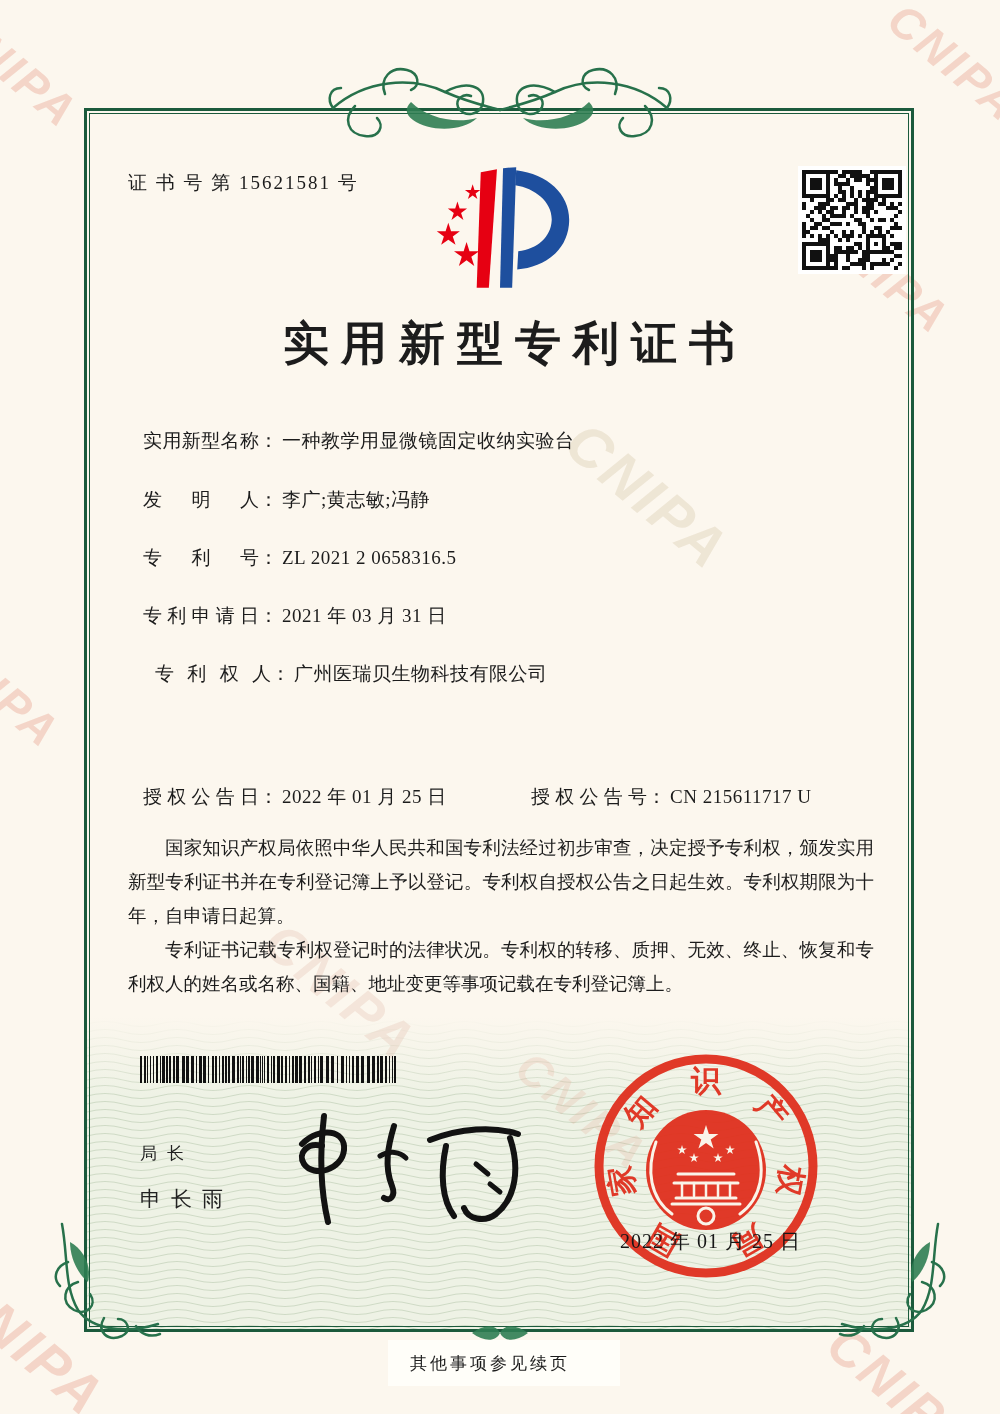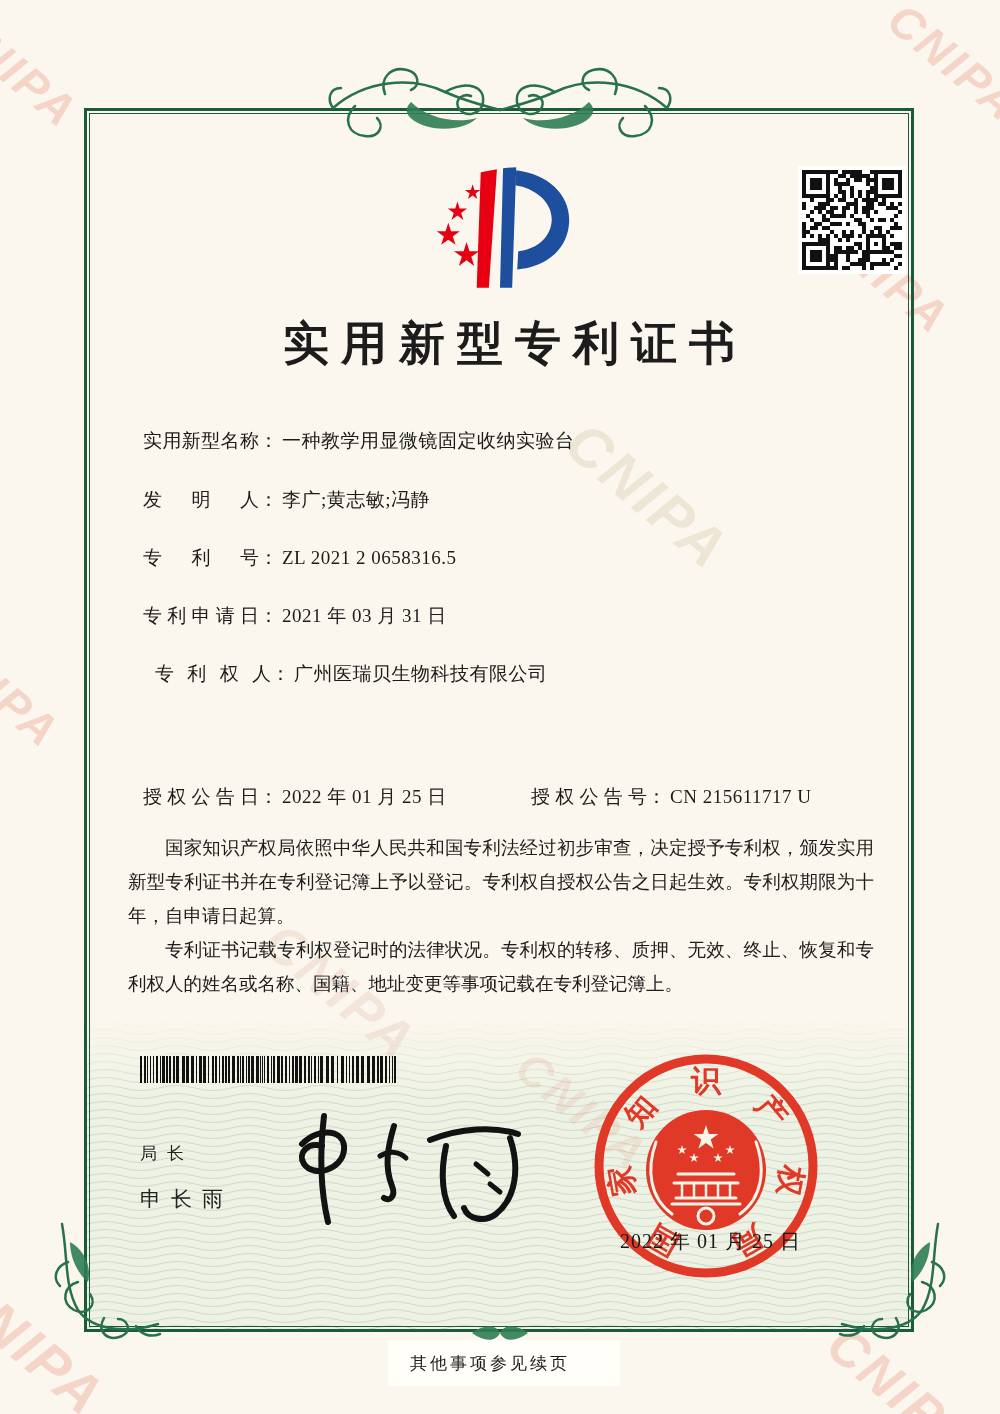--- a/index.html
+++ b/index.html
@@ -136,20 +136,21 @@
   </svg>
 
   <svg class="orn orn-bc" viewBox="0 0 64 26">
     <g fill="none" stroke="#27714b" stroke-width="2">
       <path d="M4,13 C16,4 28,4 32,13 C36,4 48,4 60,13 C48,22 36,22 32,13 C28,22 16,22 4,13 Z" fill="#2f7d52" opacity=".9" stroke="none"></path>
     </g>
   </svg>
 
   <div class="content">
 
+    <div class="certno">证 书 号 第 15621581 号</div>
 
     <div class="qr">
       <svg id="qr-svg" width="100" height="100">
           <g fill="#111" shape-rendering="crispEdges">
             <rect x="0" y="0" width="4" height="4"></rect>
             <rect x="4" y="0" width="4" height="4"></rect>
             <rect x="8" y="0" width="4" height="4"></rect>
             <rect x="12" y="0" width="4" height="4"></rect>
             <rect x="16" y="0" width="4" height="4"></rect>
             <rect x="20" y="0" width="4" height="4"></rect>

